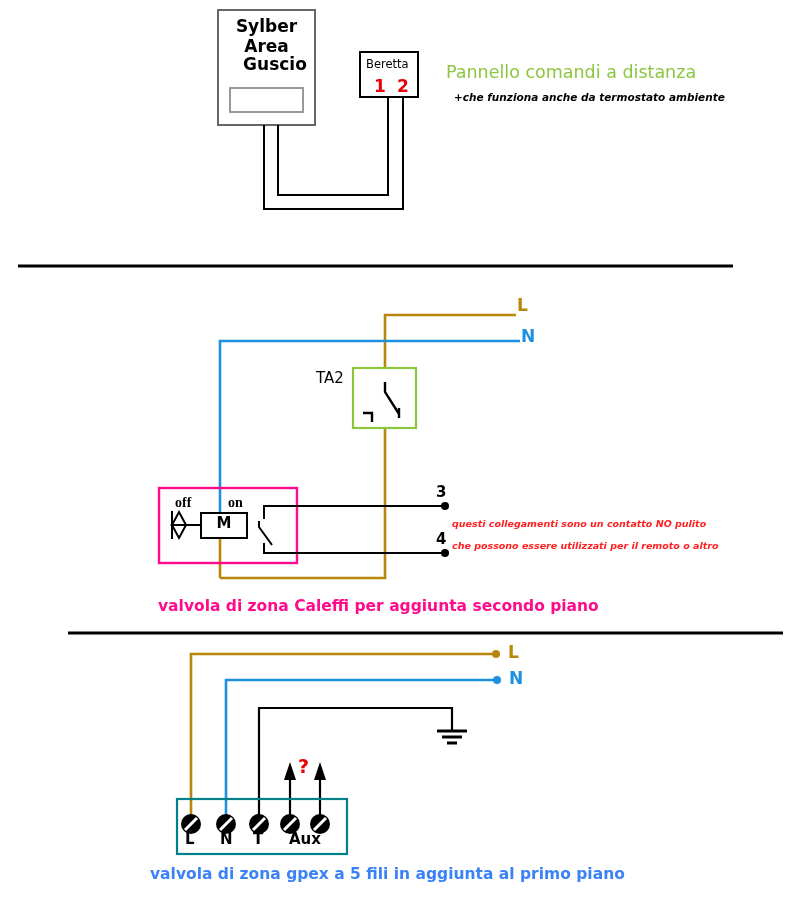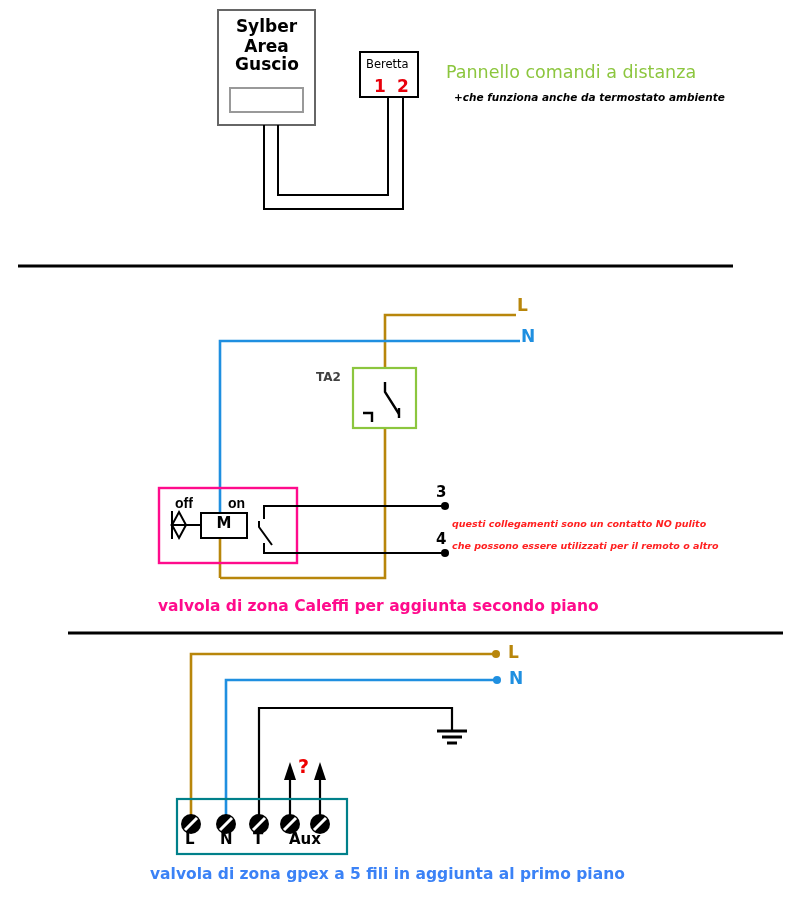--- a/index.html
+++ b/index.html
@@ -73,26 +73,25 @@
     color: #b8860b;
   }
   .t-label-N {
     font-family: "DejaVu Sans", sans-serif;
     font-size: 17px;
     font-weight: bold;
     color: #1f8fe0;
   }
   .t-ta2 {
     font-family: "DejaVu Sans", sans-serif;
-    font-size: 12px;
-    color: #404040;
-    font-weight: bold;
+    font-size: 15px;
+    color: #000000;
   }
   .t-onoff {
-    font-family: Liberation Sans, sans-serif;
+    font-family: Liberation Serif, serif;
     font-size: 14px;
     font-weight: bold;
     color: #000000;
   }
   .t-motor {
     font-family: "DejaVu Sans", sans-serif;
     font-size: 15px;
     font-weight: bold;
     color: #000000;
   }
@@ -218,21 +217,21 @@
     </g>
     <g>
       <circle cx="320" cy="824" r="10" fill="#000000"></circle>
       <line x1="314" y1="830" x2="326" y2="818" stroke="#ffffff" stroke-width="3"></line>
     </g>
 
   </svg>
 
   <div class="txt t-box-title" style="left:218px; top:18px; width:97px;">Sylber</div>
   <div class="txt t-box-title" style="left:218px; top:38px; width:97px;">Area</div>
-  <div class="txt t-box-title" style="left:214px; top:56px; width:106px;">Guscio</div>
+  <div class="txt t-box-title" style="left:222px; top:56px; width:106px;">Guscio</div>
 
   <div class="txt t-beretta" style="left:366px; top:58px;">Beretta</div>
 
   <div class="txt t-term-red" style="left:374px; top:78px;">1</div>
   <div class="txt t-term-red" style="left:397px; top:78px;">2</div>
 
   <div class="txt t-black-small-italic" style="left:454px; top:92px;">+che funziona anche da termostato ambiente</div>
   <div class="txt t-green-head" style="left:446px; top:63px;">Pannello comandi a distanza</div>
 
 

